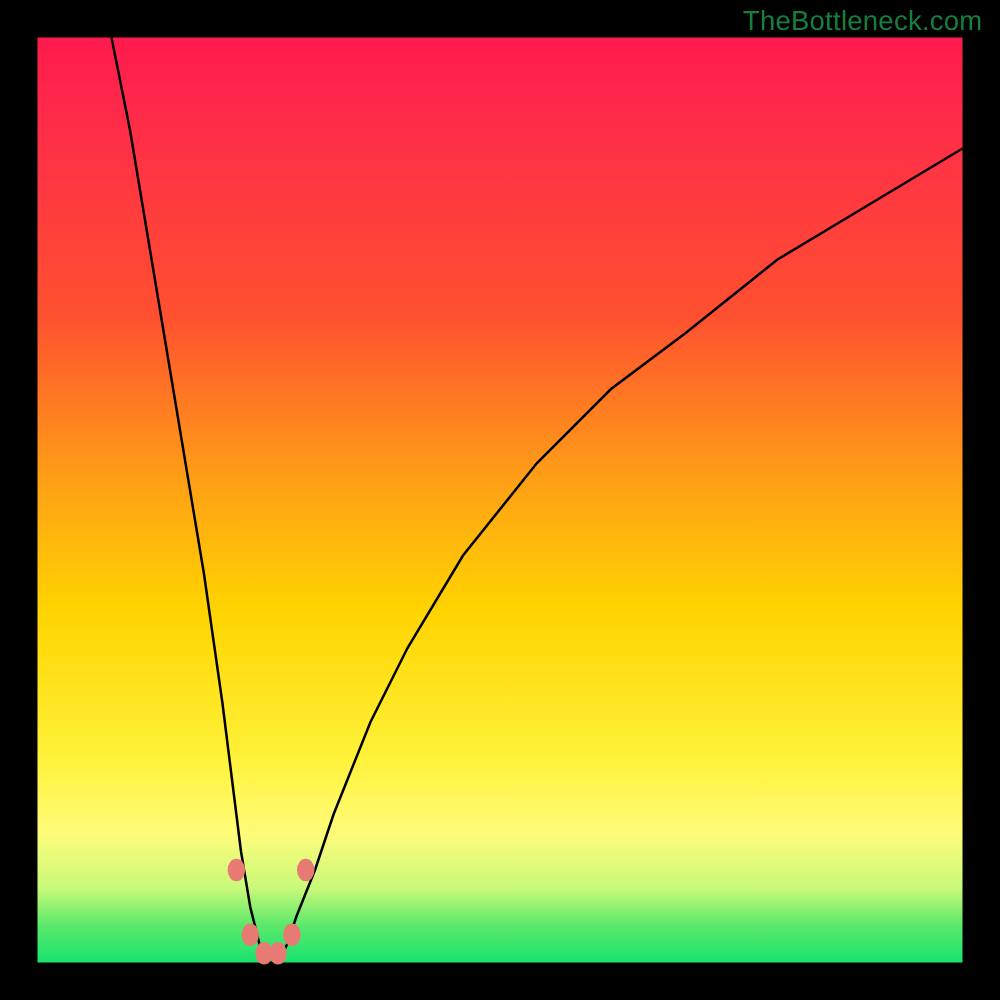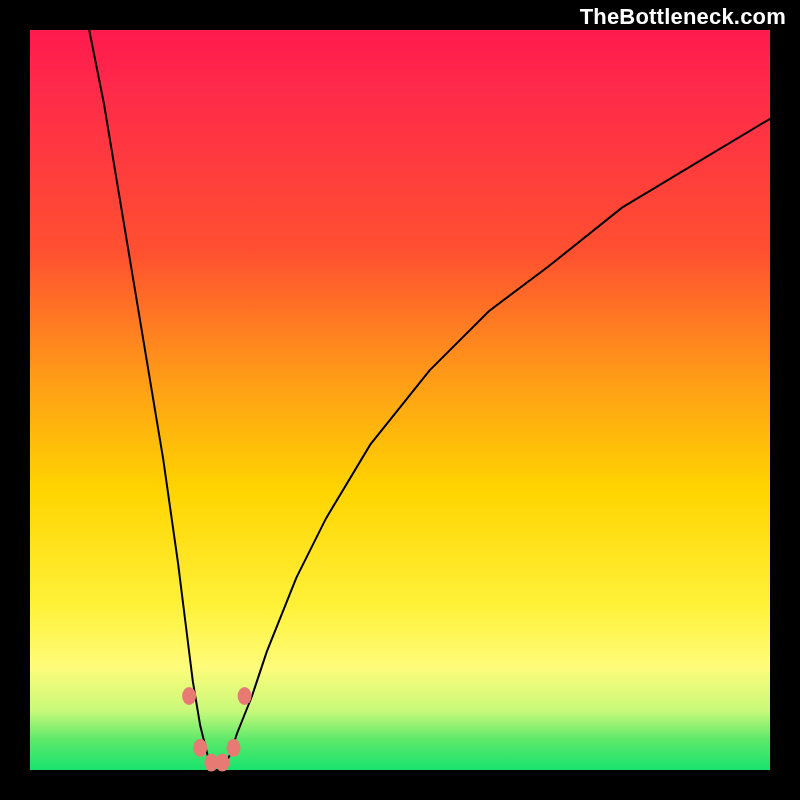--- a/index.html
+++ b/index.html
@@ -35,23 +35,23 @@
       #fffc7a 86%,
       #c8f97a 92%,
       #5be86a 96%,
       #17e36e 100%
     );
   }
   .watermark {
     position: absolute;
     top: 4px;
     right: 14px;
-    color: #ffffff;
+    color: #15803d;
     font-size: 22px;
-    font-weight: 700;
+    font-weight: 400;
     letter-spacing: 0.2px;
     user-select: none;
   }
   svg.curve {
     position: absolute;
     left: 0;
     top: 0;
     width: 740px;
     height: 740px;
     overflow: visible;

